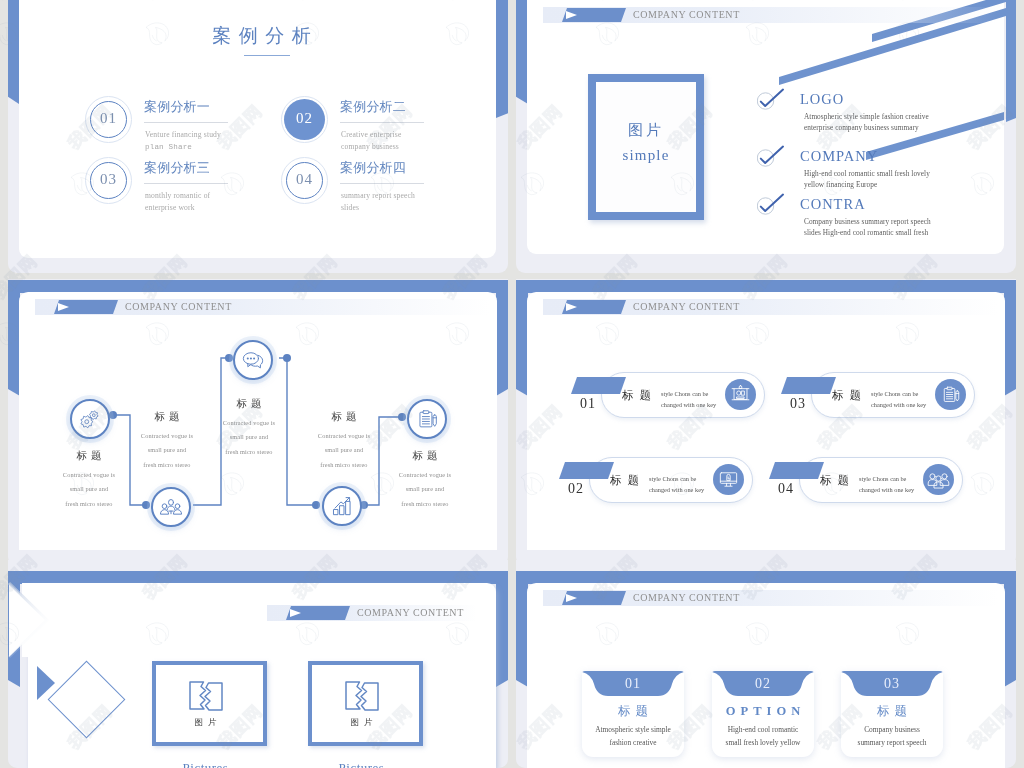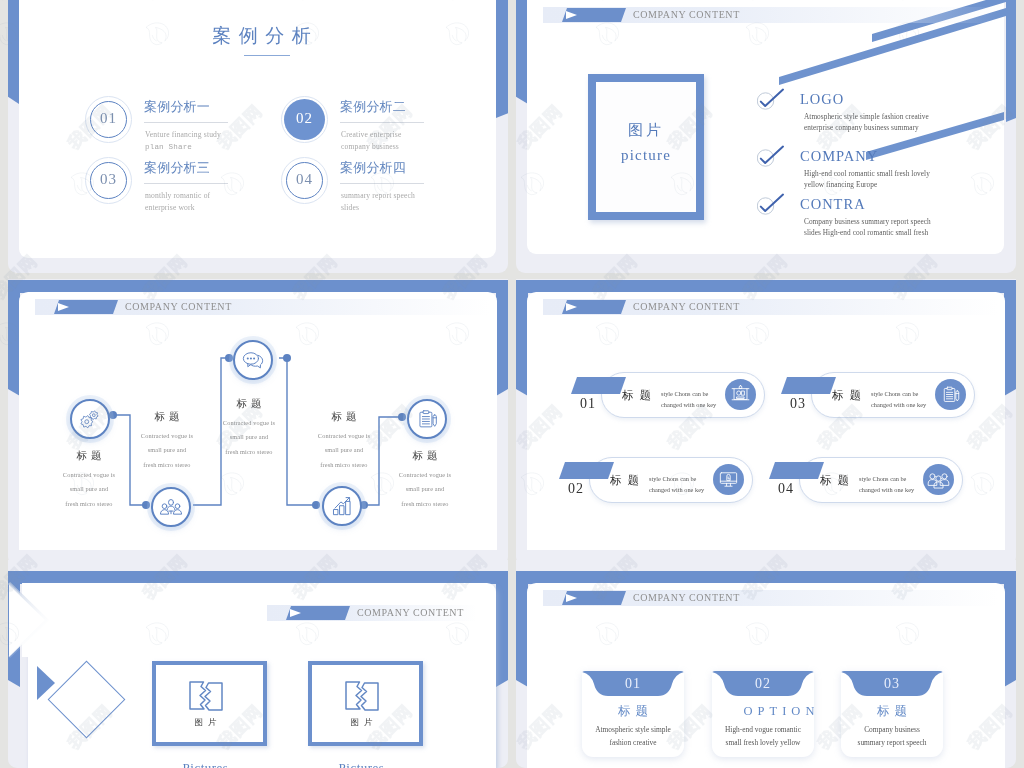--- a/index.html
+++ b/index.html
@@ -148,21 +148,21 @@
 <div class="loghdr" style="left:27px;top:7px;width:455px;">
         <div class="tint"></div>
         <div class="logotab">
           <span class="tri"></span>
           <span class="lt">LOGO</span>
         </div>
         <div class="cc">COMPANY CONTENT</div>
       </div>
  <div class="picframe" style="left:72px;top:74px;width:100px;height:130px;"></div>
  <div class="pict-cn" style="left:72px;top:121px;width:116px;">图片</div>
- <div class="pict-en" style="left:72px;top:147px;width:116px;">picture</div>
+ <div class="pict-en" style="left:72px;top:147px;width:116px;">simple</div>
  <div>
   <svg style="position:absolute;left:241px;top:88px;width:30px;height:26px;" viewBox="0 0 30 26">
    <circle cx="8.5" cy="13" r="8.2" fill="none" stroke="#b9c4d4" stroke-width="0.9"></circle>
    <path d="M3.8 13.6 L8.2 18 L26 1.6" fill="none" stroke="#3f62ad" stroke-width="2" stroke-linecap="round" stroke-linejoin="round"></path>
   </svg>
   <div class="s2h" style="left:284px;top:91px;">LOGO</div>
   <div class="s2d" style="left:288px;top:112px;">
           <div>Atmospheric style simple fashion creative</div>
           <div>enterprise company business summary</div>
         </div>
@@ -495,23 +495,23 @@
   <div class="optd" style="left:0;top:52px;">
           <div>Atmospheric style simple</div>
           <div>fashion creative</div>
         </div>
  </div>
  <div class="opt" style="left:196px;top:111px;width:102px;height:86px;border-radius:3px 3px 11px 11px;">
   <svg style="position:absolute;left:0;top:0;width:102px;height:25px;" viewBox="0 0 102 25">
     <path fill="#6b8fcb" d="M0 0 H102 V1 Q93 3 90 13 Q87 25 76 25 H26 Q15 25 12 13 Q9 3 0 1 Z"></path>
    </svg>
   <div class="optnum" style="left:0;top:6px;">02</div>
-  <div class="optt" style="left:16px;top:34px;">OPTION</div>
+  <div class="optt" style="left:0;top:34px;font-weight:bold;">OPTION</div>
   <div class="optd" style="left:0;top:52px;">
-          <div>High-end vogue romantic</div>
+          <div>High-end cool romantic</div>
           <div>small fresh lovely yellow</div>
         </div>
  </div>
  <div class="opt" style="left:325px;top:111px;width:102px;height:86px;border-radius:3px 3px 11px 11px;">
   <svg style="position:absolute;left:0;top:0;width:102px;height:25px;" viewBox="0 0 102 25">
     <path fill="#6b8fcb" d="M0 0 H102 V1 Q93 3 90 13 Q87 25 76 25 H26 Q15 25 12 13 Q9 3 0 1 Z"></path>
    </svg>
   <div class="optnum" style="left:0;top:6px;">03</div>
   <div class="optt" style="left:0;top:34px;">标题</div>
   <div class="optd" style="left:0;top:52px;">

